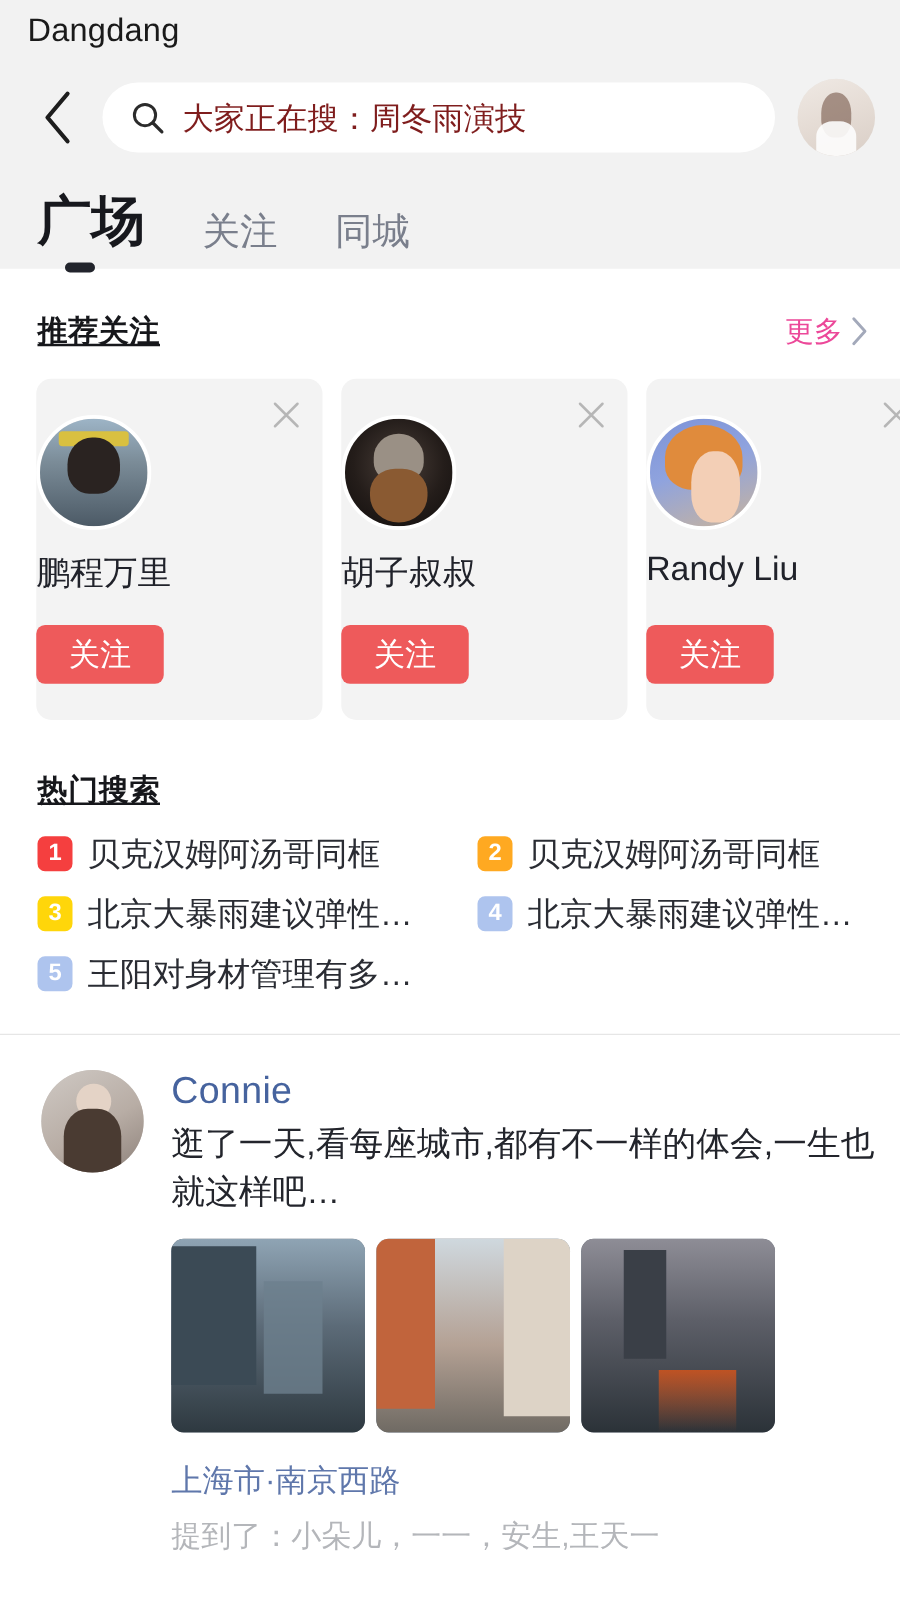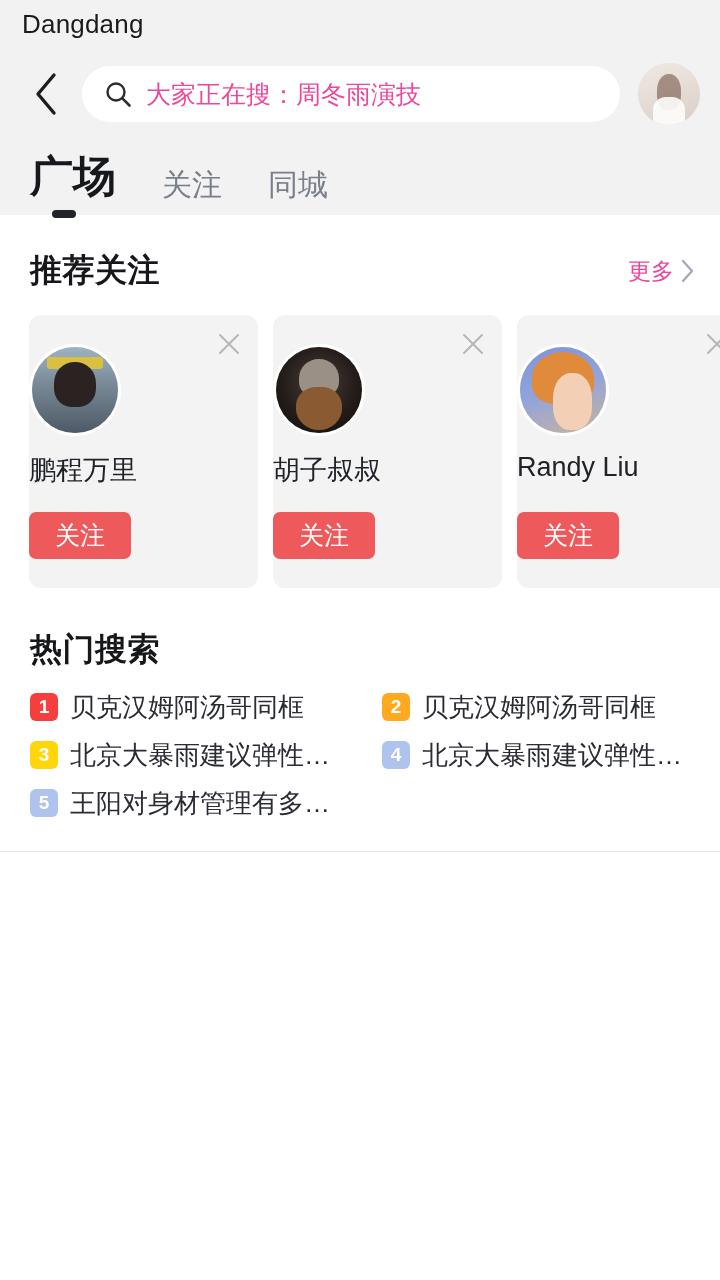--- a/index.html
+++ b/index.html
@@ -61,21 +61,21 @@
     height: 56px;
     background: #ffffff;
     border-radius: 28px;
     display: flex;
     align-items: center;
     padding: 0 22px;
     margin: 0 18px 0 8px;
   }
   .search-placeholder {
     font-size: 25px;
-    color: #ec4899;
+    color: #7f1d1d;
     margin-left: 14px;
     white-space: nowrap;
   }
   .avatar-top {
     width: 62px; height: 62px;
     border-radius: 50%;
     flex: 0 0 auto;
     overflow:hidden;
     background:#e9e7e4;
     position: relative;
@@ -105,24 +105,25 @@
   
   .section {
     padding: 0 0 0 0;
   }
   .section-head {
     display: flex;
     align-items: center;
     padding: 34px 26px 0 30px;
   }
   .section-title {
-    font-size: 32px;
+    font-size: 24px;
     font-weight: 700;
     color: #16171b;
     letter-spacing: .5px;
+    text-decoration: underline;
   }
   .more-link {
     margin-left: auto;
     display: flex;
     align-items: center;
     gap: 7px;
     font-size: 23px;
     color: #ec4899;
   }
 
@@ -441,14 +442,36 @@
       <div class="hot-item">
         <span class="rank" style="background:#aec4ee">5</span>
         <span class="hot-text">王阳对身材管理有多…</span>
       </div>
 
     </div>
   </div>
 
   <div class="divider"></div>
 
+  <div class="post">
+    <div class="post-avatar">
+      <span class="ph ph-connie"></span>
+    </div>
+    <div class="post-body">
+      <div class="post-user">Connie</div>
+      <div class="post-text">逛了一天,看每座城市,都有不一样的体会,一生也就这样吧…</div>
+      <div class="post-images">
+        <div class="post-img">
+            <span class="ph ph-p1"></span>
+          </div>
+        <div class="post-img">
+            <span class="ph ph-p2"></span>
+          </div>
+        <div class="post-img">
+            <span class="ph ph-p3"></span>
+          </div>
+      </div>
+      <div class="post-loc">上海市·南京西路</div>
+      <div class="post-mentions">提到了：小朵儿，一一，安生,王天一</div>
+    </div>
+  </div>
 
 </div>
 
 </body></html>

